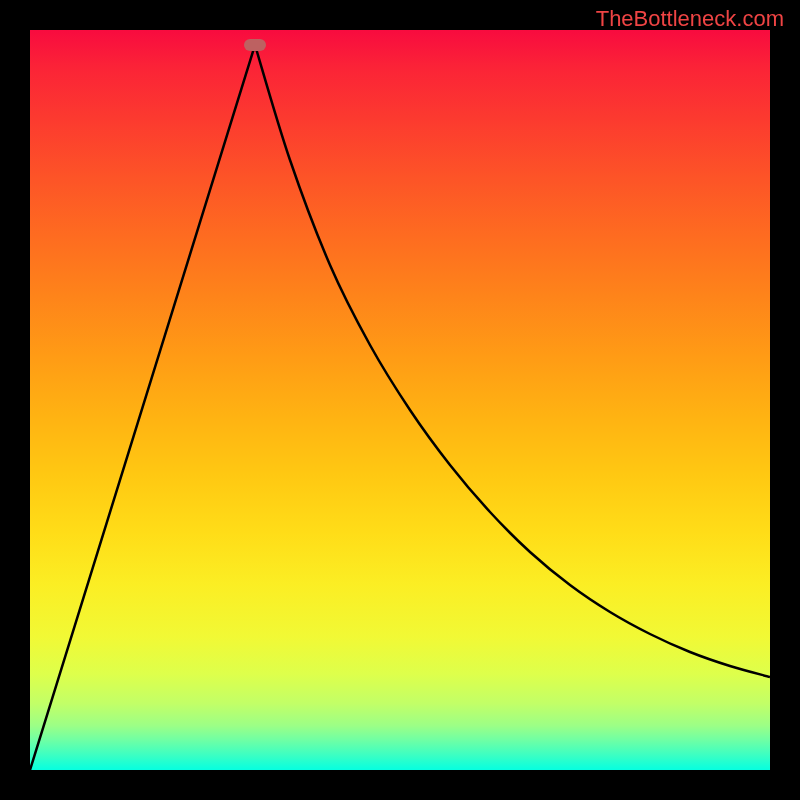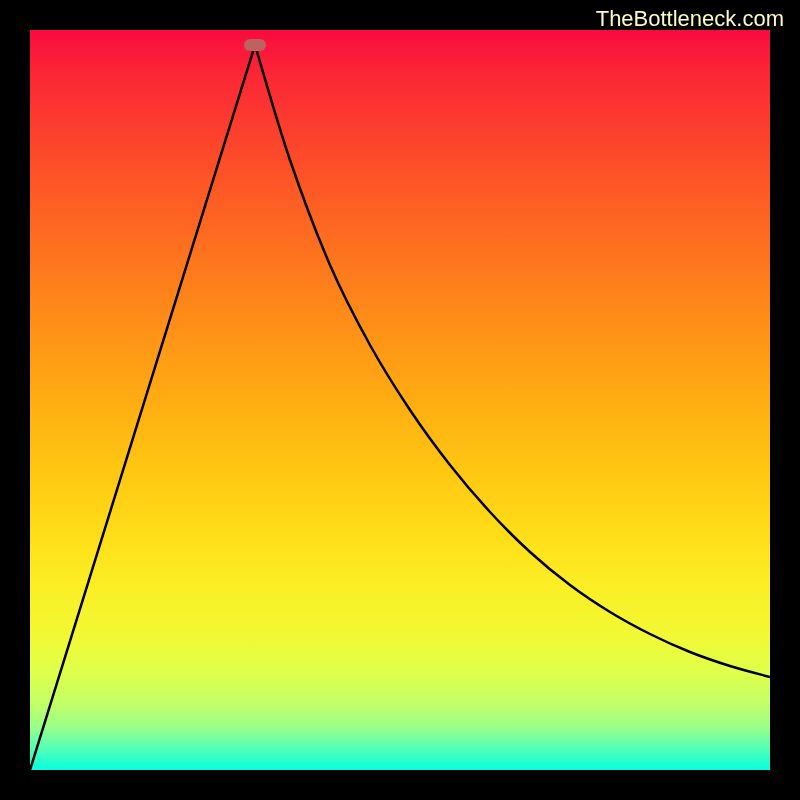--- a/index.html
+++ b/index.html
@@ -11,21 +11,21 @@
       width: 800px;
       height: 800px;
       background: #000;
       position: relative;
       font-family: Arial, sans-serif;
     }
     .watermark {
       position: absolute;
       top: 6px;
       right: 16px;
-      color: #fef9c3;
+      color: #ef4444;
       font-size: 22px;
       font-weight: 500;
       z-index: 10;
     }
     .plot-area {
       position: absolute;
       top: 30px;
       left: 30px;
       width: 740px;
       height: 740px;

